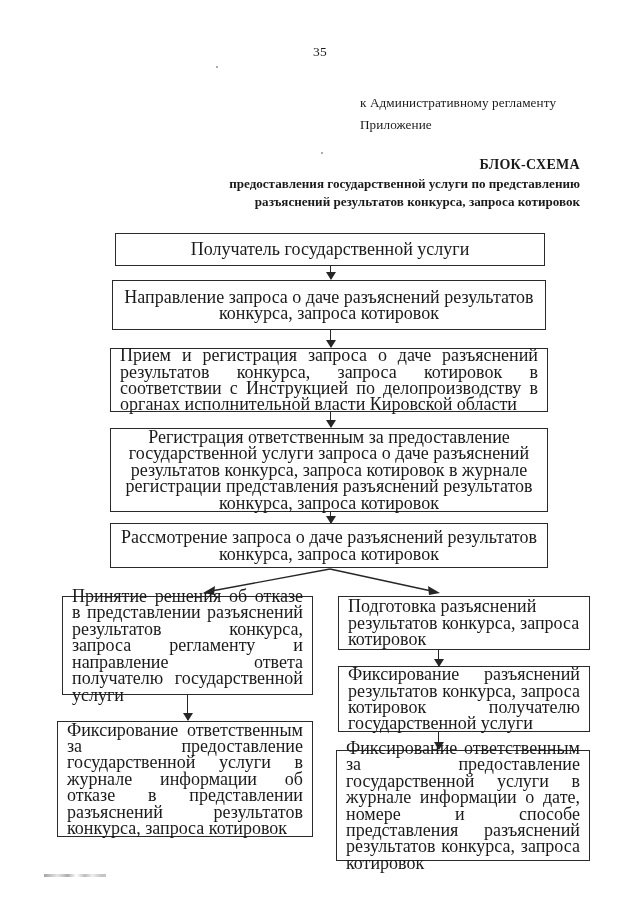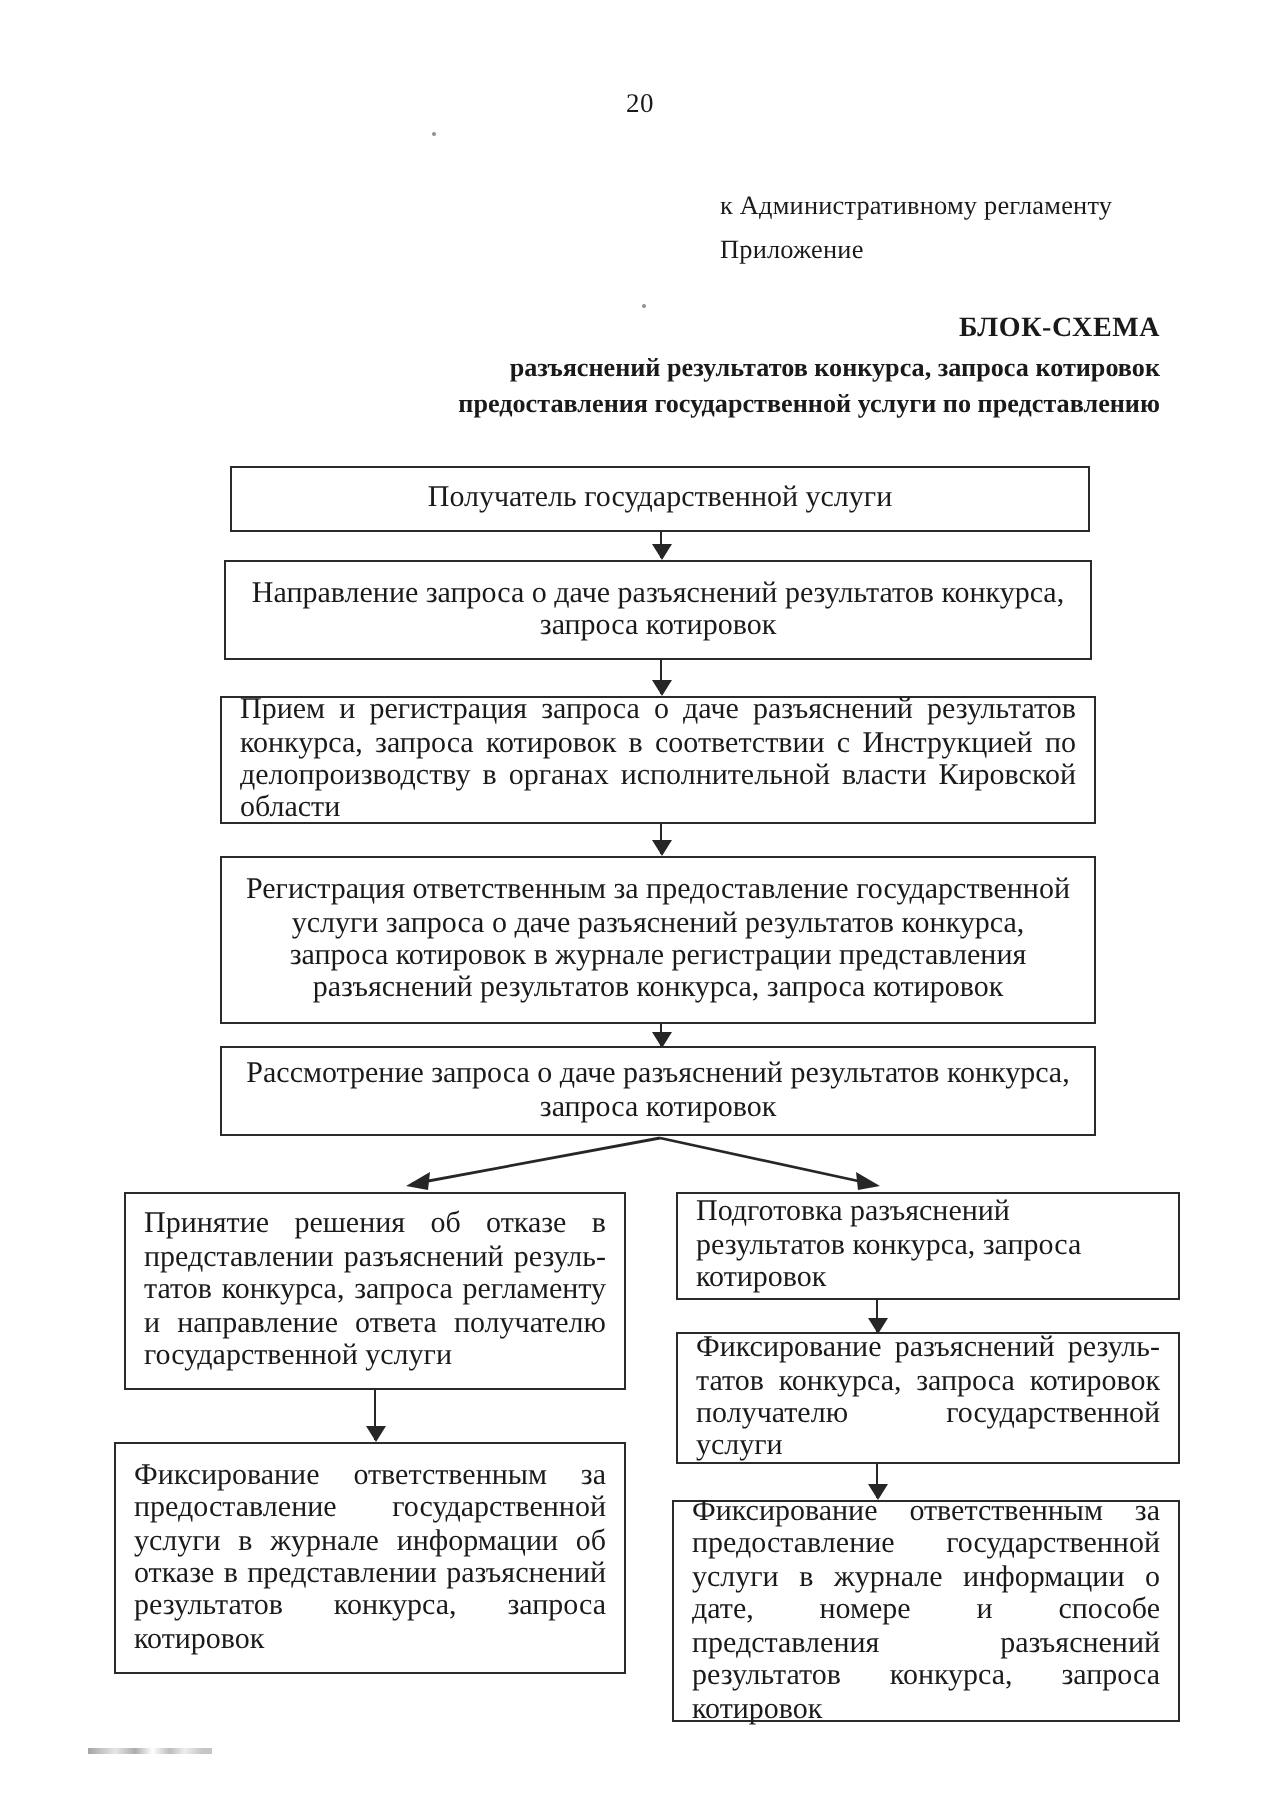--- a/index.html
+++ b/index.html
@@ -68,21 +68,21 @@
   }
   .title-main { font-size: 14px; letter-spacing: .3px; }
   .title-sub  { font-size: 13.1px; }
 
   
   .box {
     position: absolute;
     box-sizing: border-box;
     border: 1.3px solid #2a2a2a;
     background: #ffffff;
-    font-size: 15px;
+    font-size: 18px;
     line-height: 16.4px;
     display: flex;
     flex-direction: column;
     justify-content: center;
   }
   .box .txt {
     padding: 0 9px;
     display: block;
   }
   .center  .txt { text-align: center; }
@@ -121,34 +121,34 @@
         rgba(90,90,90,.5) 38%, rgba(255,255,255,0) 52%,
         rgba(90,90,90,.4) 66%, rgba(90,90,90,.1) 78%,
         rgba(90,90,90,.35) 92%);
   }
 </style>
 </head>
 <body>
 
 <div class="page">
 
-  <div class="page-number">20</div>
+  <div class="page-number">35</div>
 
   <span class="speck speck-a"></span>
   <span class="speck speck-b"></span>
 
   <div class="appendix">
     <div>к Административному регламенту</div>
     <div>Приложение</div>
   </div>
 
   <div class="title-wrap">
     <div class="title-main">БЛОК-СХЕМА</div>
+    <div class="title-sub">предоставления государственной услуги по представлению</div>
     <div class="title-sub">разъяснений результатов конкурса, запроса котировок</div>
-    <div class="title-sub">предоставления государственной услуги по представлению</div>
   </div>
 
   <div class="box center" style="left:115px; top:233px; width:430px; height:33px;">
     <span class="txt">Получатель государственной услуги</span>
   </div>
 
   <div class="arrow" style="left:330px; top:266px; height:13px;"></div>
 
   <div class="box center" style="left:112px; top:280px; width:434px; height:50px;">
     <span class="txt">Направление запроса о даче разъяснений результатов конкурса, запроса котировок</span>

